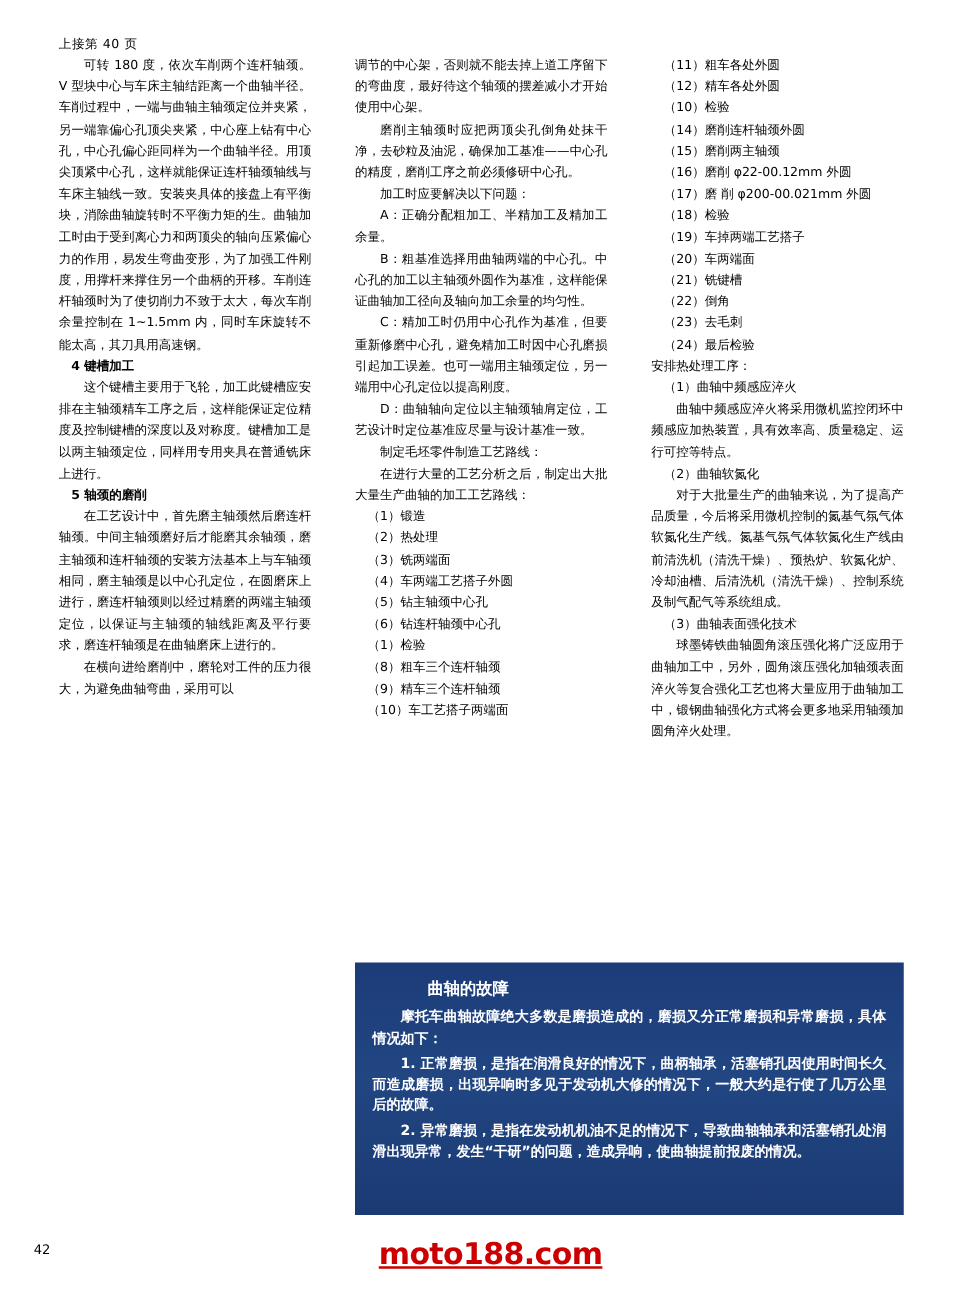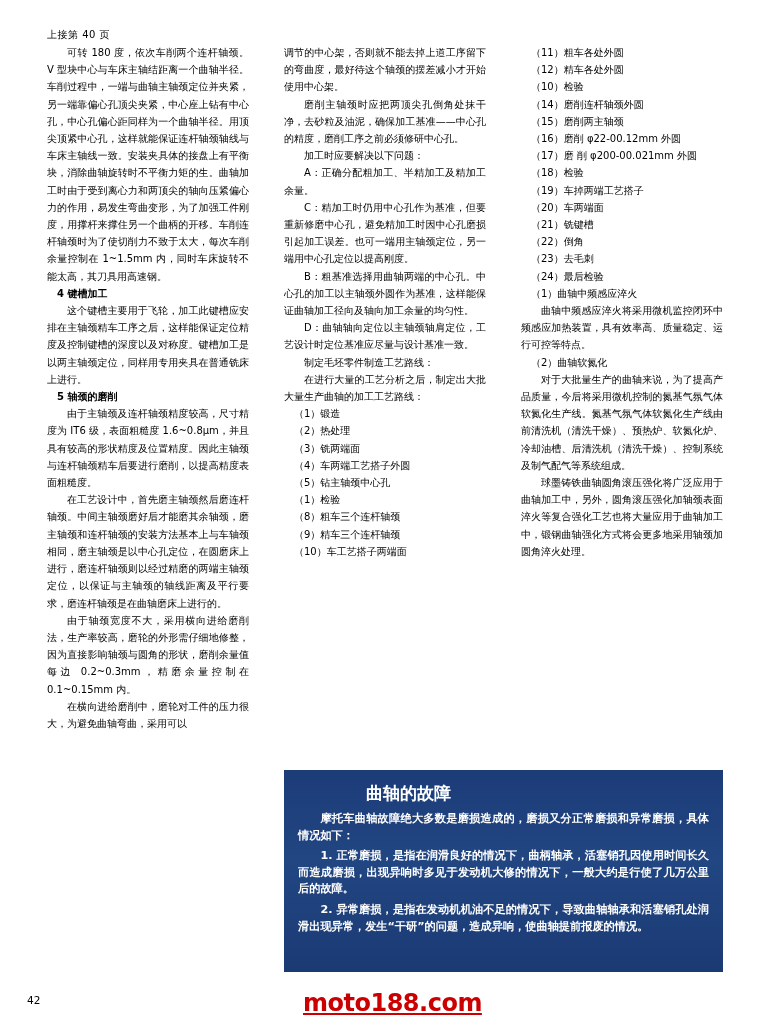--- a/index.html
+++ b/index.html
@@ -76,23 +76,23 @@
   }
   .bluebox .inner {
     position: absolute;
     left: 14px;
     top: 12px;
     right: 14px;
     bottom: 10px;
     color: #ffffff;
   }
   .bluebox .btitle {
-    font-size: 17px;
+    font-size: 13px;
     font-weight: bold;
-    margin-left: 68px;
+    margin-left: 44px;
     margin-bottom: 6px;
   }
   .bluebox p {
     margin: 0 0 4px 0;
     font-size: 11.2px;
     line-height: 16.6px;
     text-align: justify;
     text-indent: 2em;
     font-weight: bold;
   }
@@ -123,41 +123,40 @@
 
   <div class="continued">上接第 40 页</div>
 
   <div class="cols">
 
     <div class="col c1">
       <p>可转 180 度，依次车削两个连杆轴颈。V 型块中心与车床主轴结距离一个曲轴半径。车削过程中，一端与曲轴主轴颈定位并夹紧，另一端靠偏心孔顶尖夹紧，中心座上钻有中心孔，中心孔偏心距同样为一个曲轴半径。用顶尖顶紧中心孔，这样就能保证连杆轴颈轴线与车床主轴线一致。安装夹具体的接盘上有平衡块，消除曲轴旋转时不平衡力矩的生。曲轴加工时由于受到离心力和两顶尖的轴向压紧偏心力的作用，易发生弯曲变形，为了加强工件刚度，用撑杆来撑住另一个曲柄的开移。车削连杆轴颈时为了使切削力不致于太大，每次车削余量控制在 1~1.5mm 内，同时车床旋转不能太高，其刀具用高速钢。</p>
       <p class="head">4 键槽加工</p>
       <p>这个键槽主要用于飞轮，加工此键槽应安排在主轴颈精车工序之后，这样能保证定位精度及控制键槽的深度以及对称度。键槽加工是以两主轴颈定位，同样用专用夹具在普通铣床上进行。</p>
       <p class="head">5 轴颈的磨削</p>
-      <p>由于主轴颈及连杆轴颈精度较高，尺寸精度为 IT6 级，表面粗糙度 1.6~0.8μm，并且具有较高的形状精度及位置精度。因此主轴颈与连杆轴颈精车后要进行磨削，以提高精度表面粗糙度。</p>
       <p>在工艺设计中，首先磨主轴颈然后磨连杆轴颈。中间主轴颈磨好后才能磨其余轴颈，磨主轴颈和连杆轴颈的安装方法基本上与车轴颈相同，磨主轴颈是以中心孔定位，在圆磨床上进行，磨连杆轴颈则以经过精磨的两端主轴颈定位，以保证与主轴颈的轴线距离及平行要求，磨连杆轴颈是在曲轴磨床上进行的。</p>
-      <p>由于轴颈宽度不大，采用横向进给磨削法，生产率较高，磨轮的外形需仔细地修整，因为直接影响轴颈与圆角的形状，磨削余量值每边 0.2~0.3mm，精磨余量控制在 0.1~0.15mm 内。</p>
       <p>在横向进给磨削中，磨轮对工件的压力很大，为避免曲轴弯曲，采用可以</p>
     </div>
 
     <div class="col c2">
       <p class="noindent">调节的中心架，否则就不能去掉上道工序留下的弯曲度，最好待这个轴颈的摆差减小才开始使用中心架。</p>
       <p>磨削主轴颈时应把两顶尖孔倒角处抹干净，去砂粒及油泥，确保加工基准——中心孔的精度，磨削工序之前必须修研中心孔。</p>
       <p>加工时应要解决以下问题：</p>
       <p>A：正确分配粗加工、半精加工及精加工余量。</p>
+      <p>B：粗基准选择用曲轴两端的中心孔。中心孔的加工以主轴颈外圆作为基准，这样能保证曲轴加工径向及轴向加工余量的均匀性。</p>
       <p>C：精加工时仍用中心孔作为基准，但要重新修磨中心孔，避免精加工时因中心孔磨损引起加工误差。也可一端用主轴颈定位，另一端用中心孔定位以提高刚度。</p>
-      <p>B：粗基准选择用曲轴两端的中心孔。中心孔的加工以主轴颈外圆作为基准，这样能保证曲轴加工径向及轴向加工余量的均匀性。</p>
       <p>D：曲轴轴向定位以主轴颈轴肩定位，工艺设计时定位基准应尽量与设计基准一致。</p>
       <p>制定毛坯零件制造工艺路线：</p>
       <p>在进行大量的工艺分析之后，制定出大批大量生产曲轴的加工工艺路线：</p>
       <p class="listitem">（1）锻造</p>
       <p class="listitem">（2）热处理</p>
       <p class="listitem">（3）铣两端面</p>
       <p class="listitem">（4）车两端工艺搭子外圆</p>
       <p class="listitem">（5）钻主轴颈中心孔</p>
+      <p class="listitem">（6）钻连杆轴颈中心孔</p>
       <p class="listitem">（1）检验</p>
       <p class="listitem">（8）粗车三个连杆轴颈</p>
       <p class="listitem">（9）精车三个连杆轴颈</p>
       <p class="listitem">（10）车工艺搭子两端面</p>
     </div>
 
     <div class="col c3">
       <p class="listitem">（11）粗车各处外圆</p>
       <p class="listitem">（12）精车各处外圆</p>
       <p class="listitem">（10）检验</p>
@@ -165,24 +164,26 @@
       <p class="listitem">（15）磨削两主轴颈</p>
       <p class="listitem">（16）磨削 φ22-00.12mm 外圆</p>
       <p class="listitem">（17）磨 削 φ200-00.021mm 外圆</p>
       <p class="listitem">（18）检验</p>
       <p class="listitem">（19）车掉两端工艺搭子</p>
       <p class="listitem">（20）车两端面</p>
       <p class="listitem">（21）铣键槽</p>
       <p class="listitem">（22）倒角</p>
       <p class="listitem">（23）去毛刺</p>
       <p class="listitem">（24）最后检验</p>
+      <p class="noindent">安排热处理工序：</p>
       <p class="listitem">（1）曲轴中频感应淬火</p>
       <p>曲轴中频感应淬火将采用微机监控闭环中频感应加热装置，具有效率高、质量稳定、运行可控等特点。</p>
       <p class="listitem">（2）曲轴软氮化</p>
       <p>对于大批量生产的曲轴来说，为了提高产品质量，今后将采用微机控制的氮基气氛气体软氮化生产线。氮基气氛气体软氮化生产线由前清洗机（清洗干燥）、预热炉、软氮化炉、冷却油槽、后清洗机（清洗干燥）、控制系统及制气配气等系统组成。</p>
+      <p class="listitem">（3）曲轴表面强化技术</p>
       <p>球墨铸铁曲轴圆角滚压强化将广泛应用于曲轴加工中，另外，圆角滚压强化加轴颈表面淬火等复合强化工艺也将大量应用于曲轴加工中，锻钢曲轴强化方式将会更多地采用轴颈加圆角淬火处理。</p>
     </div>
 
   </div>
 
   <div class="bluebox">
     <div class="inner">
       <div class="btitle">曲轴的故障</div>
       <p>摩托车曲轴故障绝大多数是磨损造成的，磨损又分正常磨损和异常磨损，具体情况如下：</p>
       <p>1. 正常磨损，是指在润滑良好的情况下，曲柄轴承，活塞销孔因使用时间长久而造成磨损，出现异响时多见于发动机大修的情况下，一般大约是行使了几万公里后的故障。</p>

